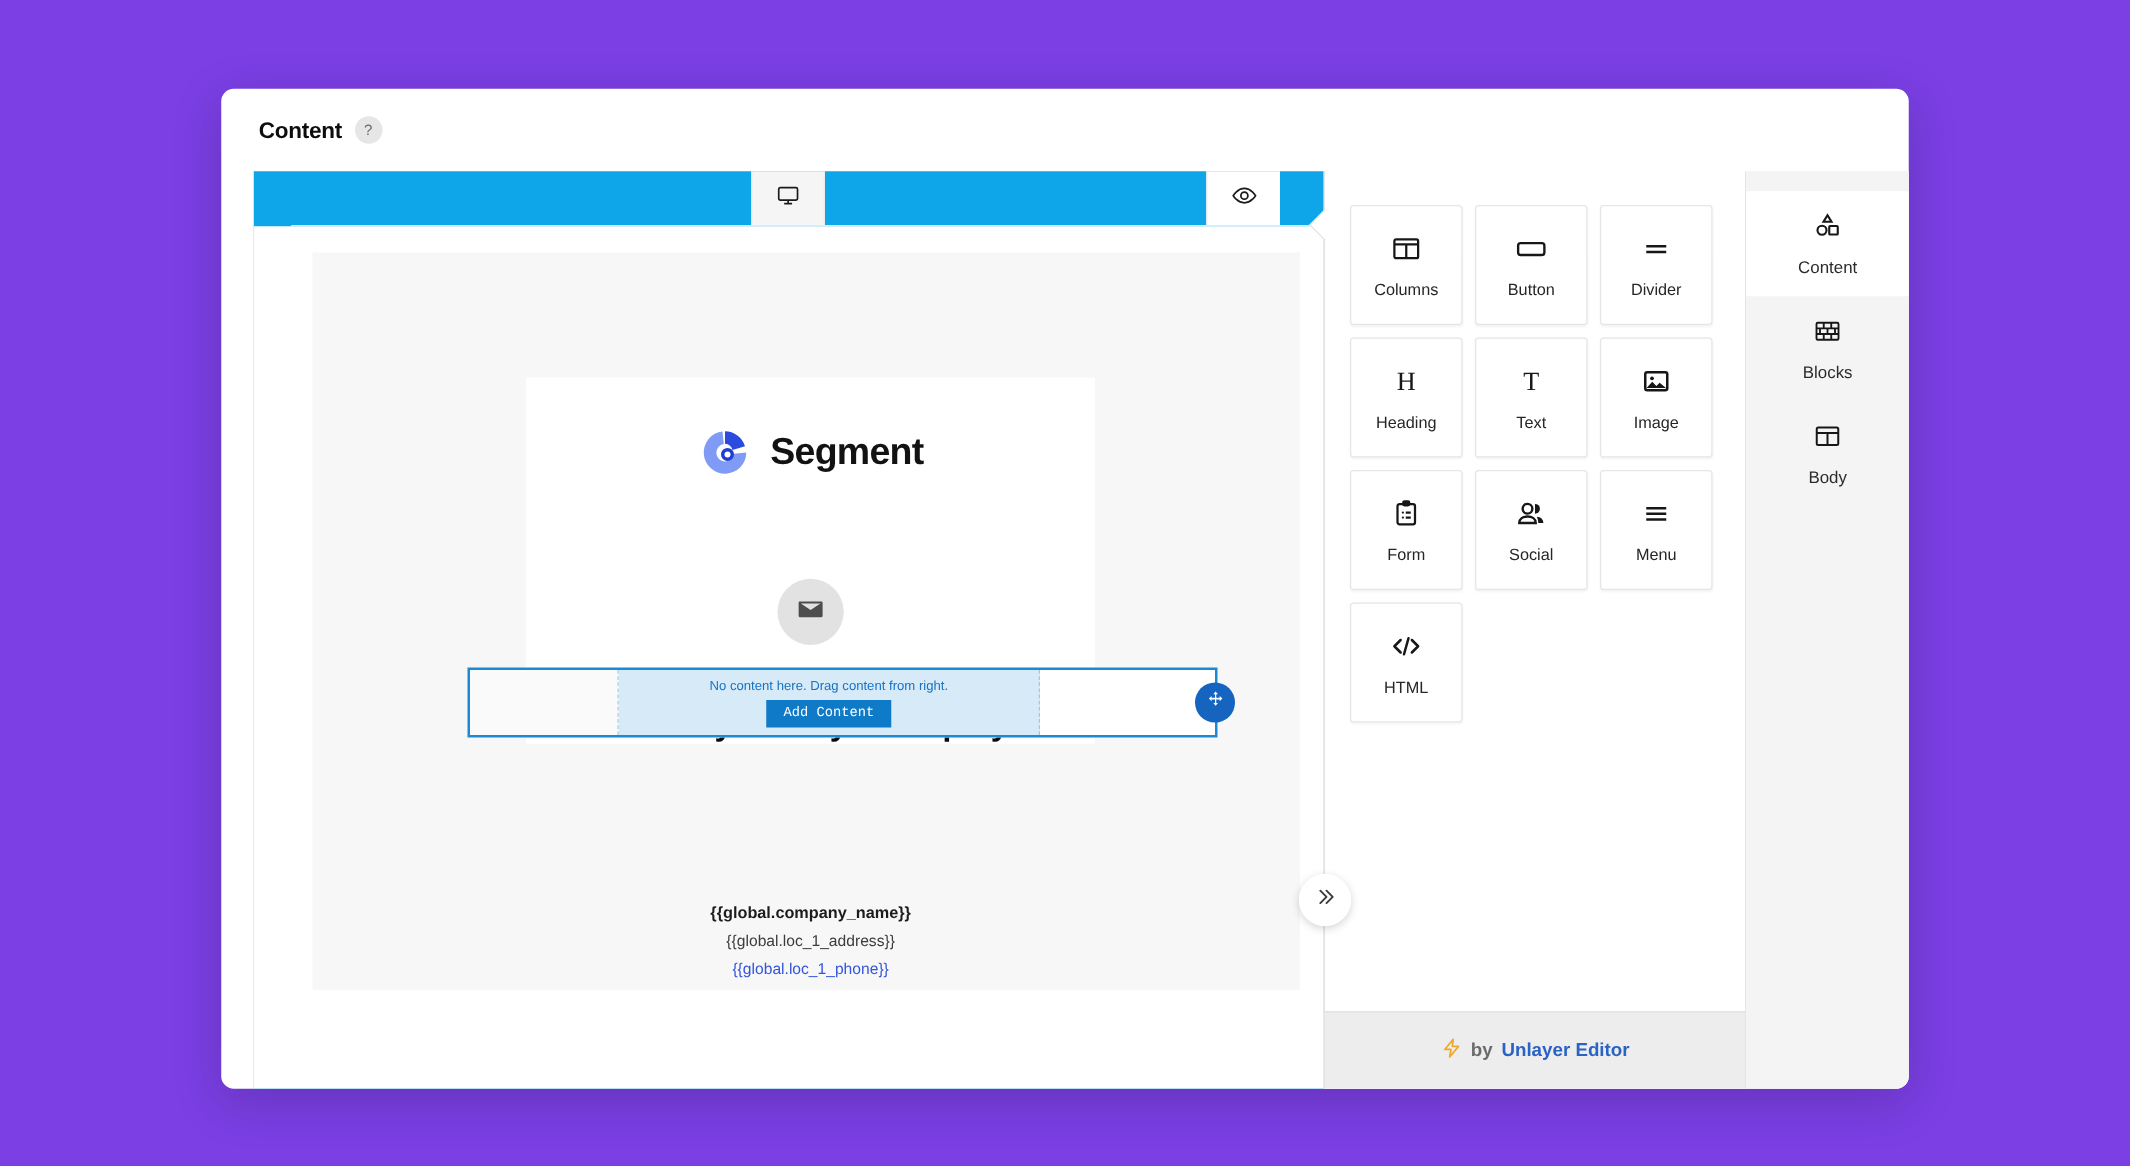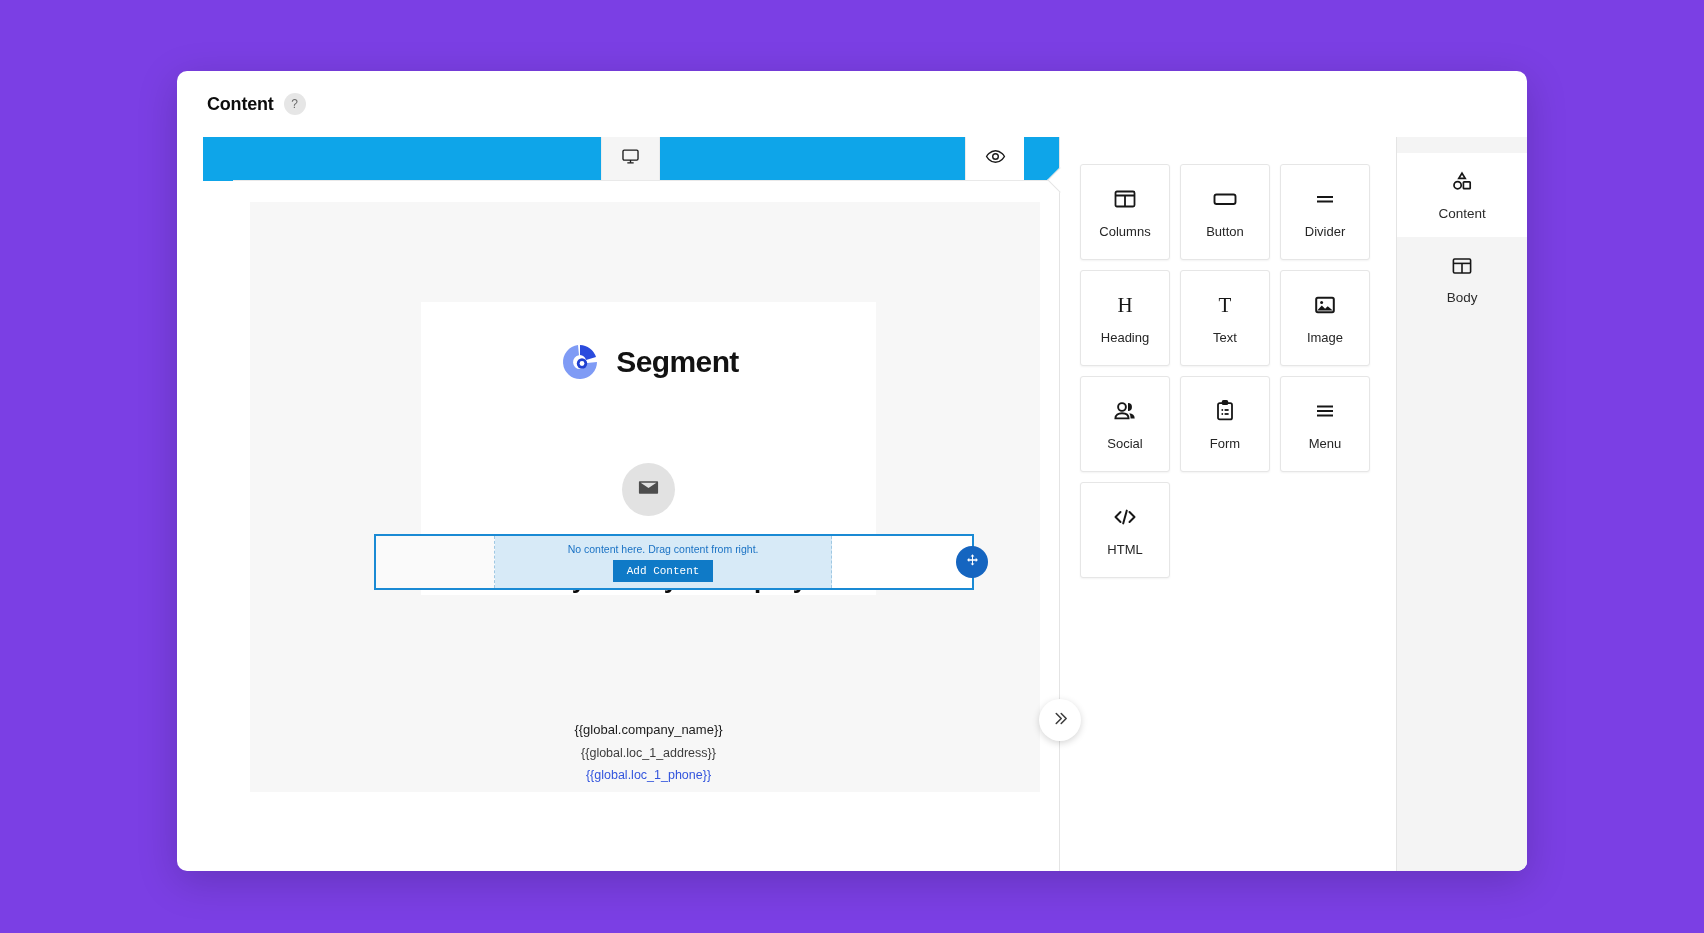--- a/index.html
+++ b/index.html
@@ -181,21 +181,21 @@
     cursor: move;
   }
 
   
   .email-footer {
     position: absolute;
     left: 0; top: 420px;
     width: 100%;
     text-align: center;
   }
-  .foot-company { font-size: 13px; font-weight: normal; color: #1c1c1c; }
+  .foot-company { font-size: 13px; font-weight: bold; color: #1c1c1c; }
   .foot-address { font-size: 12.5px; color: #3d3d3d; margin-top: 9px; }
   .foot-phone { font-size: 12.5px; color: #3355dd; margin-top: 8px; }
 
   
   .right-panel {
     width: 468px;
     background: #f9f9f9;
     border-left: 1px solid #e4e4e4;
     display: flex;
     position: relative;
@@ -432,47 +432,47 @@
                 <rect x="3.2" y="4.8" width="17.6" height="14.4" rx="1.6"></rect>
                 <circle cx="8.6" cy="9.6" r="1.5" fill="#171717" stroke="none"></circle>
                 <path d="M4.2 17.4l4.6-5 3.3 3.4 2.6-2.6 5.1 4.2z" fill="#171717" stroke="none"></path>
               </svg>
             </span>
             <span class="tool-label">Image</span>
           </div>
 
           <div class="tool-card">
             <span class="tool-icon">
-              <svg width="26" height="24" viewBox="0 0 26 24" fill="#171717">
-                <circle cx="10" cy="8" r="3.9" fill="none" stroke="#171717" stroke-width="1.9"></circle>
-                <path d="M17.2 4.3a3.9 3.9 0 0 1 0 7.6 3.9 3.9 0 0 0 0-7.6z"></path>
-                <path d="M16 4.1a3.95 3.95 0 0 1 0 7.9z"></path>
-                <path d="M3.4 19.4c0-3.4 2.9-5.2 6.6-5.2s6.6 1.8 6.6 5.2z" fill="none" stroke="#171717" stroke-width="1.9"></path>
-                <path d="M17.4 14.3c3.2.2 5.3 2 5.3 5.1h-4.1c0-1.9-.4-3.6-1.2-5.1z"></path>
-              </svg>
-            </span>
-            <span class="tool-label">Social</span>
-          </div>
-
-          <div class="tool-card">
-            <span class="tool-icon">
               <svg width="24" height="24" viewBox="0 0 24 24" fill="none" stroke="#171717" stroke-width="1.8">
                 <rect x="5" y="4.2" width="14" height="16.2" rx="1.7"></rect>
                 <rect x="9.6" y="2" width="4.8" height="3.2" rx="1" fill="#171717"></rect>
                 <circle cx="9.3" cy="11" r="0.9" fill="#171717" stroke="none"></circle>
                 <circle cx="9.3" cy="15" r="0.9" fill="#171717" stroke="none"></circle>
                 <line x1="11.6" y1="11" x2="15.6" y2="11"></line>
                 <line x1="11.6" y1="15" x2="15.6" y2="15"></line>
               </svg>
             </span>
             <span class="tool-label">Form</span>
           </div>
 
           <div class="tool-card">
             <span class="tool-icon">
+              <svg width="26" height="24" viewBox="0 0 26 24" fill="#171717">
+                <circle cx="10" cy="8" r="3.9" fill="none" stroke="#171717" stroke-width="1.9"></circle>
+                <path d="M17.2 4.3a3.9 3.9 0 0 1 0 7.6 3.9 3.9 0 0 0 0-7.6z"></path>
+                <path d="M16 4.1a3.95 3.95 0 0 1 0 7.9z"></path>
+                <path d="M3.4 19.4c0-3.4 2.9-5.2 6.6-5.2s6.6 1.8 6.6 5.2z" fill="none" stroke="#171717" stroke-width="1.9"></path>
+                <path d="M17.4 14.3c3.2.2 5.3 2 5.3 5.1h-4.1c0-1.9-.4-3.6-1.2-5.1z"></path>
+              </svg>
+            </span>
+            <span class="tool-label">Social</span>
+          </div>
+
+          <div class="tool-card">
+            <span class="tool-icon">
               <svg width="24" height="24" viewBox="0 0 24 24" stroke="#171717" stroke-width="2">
                 <line x1="4" y1="7.5" x2="20" y2="7.5"></line>
                 <line x1="4" y1="12" x2="20" y2="12"></line>
                 <line x1="4" y1="16.5" x2="20" y2="16.5"></line>
               </svg>
             </span>
             <span class="tool-label">Menu</span>
           </div>
 
           <div class="tool-card">
@@ -481,36 +481,62 @@
                 <polyline points="8.5,7 3.5,12 8.5,17"></polyline>
                 <polyline points="17.5,7 22.5,12 17.5,17"></polyline>
                 <line x1="14.8" y1="5.6" x2="11.2" y2="18.4"></line>
               </svg>
             </span>
             <span class="tool-label">HTML</span>
           </div>
 
         </div>
 
+        <div class="unlayer-bar">
+          <span>
+            <svg width="17" height="19" viewBox="0 0 24 24" fill="none" stroke="#f0a830" stroke-width="2" stroke-linejoin="round">
+              <polygon points="13.5,2 4,13.5 11,13.5 9.5,22 19.5,10 12.5,10"></polygon>
+            </svg>
+          </span>
+          <span class="unl-by">by</span>
+          <span class="unl-name">Unlayer Editor</span>
+        </div>
       </div>
 
       <div class="tabs-rail">
         <div class="rail-notch"></div>
 
         <div class="rail-tab active">
           <span>
             <svg width="24" height="24" viewBox="0 0 24 24" fill="none" stroke="#171717" stroke-width="1.7">
               <polygon points="12,3.2 15.2,8.4 8.8,8.4"></polygon>
               <circle cx="7.6" cy="15.2" r="3.6"></circle>
               <rect x="13.4" y="11.8" width="6.8" height="6.8" rx="0.7"></rect>
             </svg>
           </span>
           <span class="rail-label">Content</span>
         </div>
 
+        <div class="rail-tab">
+          <span>
+            <svg width="24" height="24" viewBox="0 0 24 24" fill="none" stroke="#171717" stroke-width="1.5">
+              <rect x="3.2" y="5.2" width="17.6" height="13.6" rx="1"></rect>
+              <line x1="3.2" y1="9.7" x2="20.8" y2="9.7"></line>
+              <line x1="3.2" y1="14.2" x2="20.8" y2="14.2"></line>
+              <line x1="9" y1="5.2" x2="9" y2="9.7"></line>
+              <line x1="15" y1="5.2" x2="15" y2="9.7"></line>
+              <line x1="6" y1="9.7" x2="6" y2="14.2"></line>
+              <line x1="12" y1="9.7" x2="12" y2="14.2"></line>
+              <line x1="18" y1="9.7" x2="18" y2="14.2"></line>
+              <line x1="9" y1="14.2" x2="9" y2="18.8"></line>
+              <line x1="15" y1="14.2" x2="15" y2="18.8"></line>
+            </svg>
+          </span>
+          <span class="rail-label">Blocks</span>
+        </div>
 
         <div class="rail-tab">
           <span>
             <svg width="24" height="24" viewBox="0 0 24 24" fill="none" stroke="#171717" stroke-width="1.6">
               <rect x="3.4" y="5" width="17.2" height="14" rx="1.2"></rect>
               <line x1="3.4" y1="9.4" x2="20.6" y2="9.4"></line>
               <line x1="12" y1="9.4" x2="12" y2="19"></line>
             </svg>
           </span>
           <span class="rail-label">Body</span>

